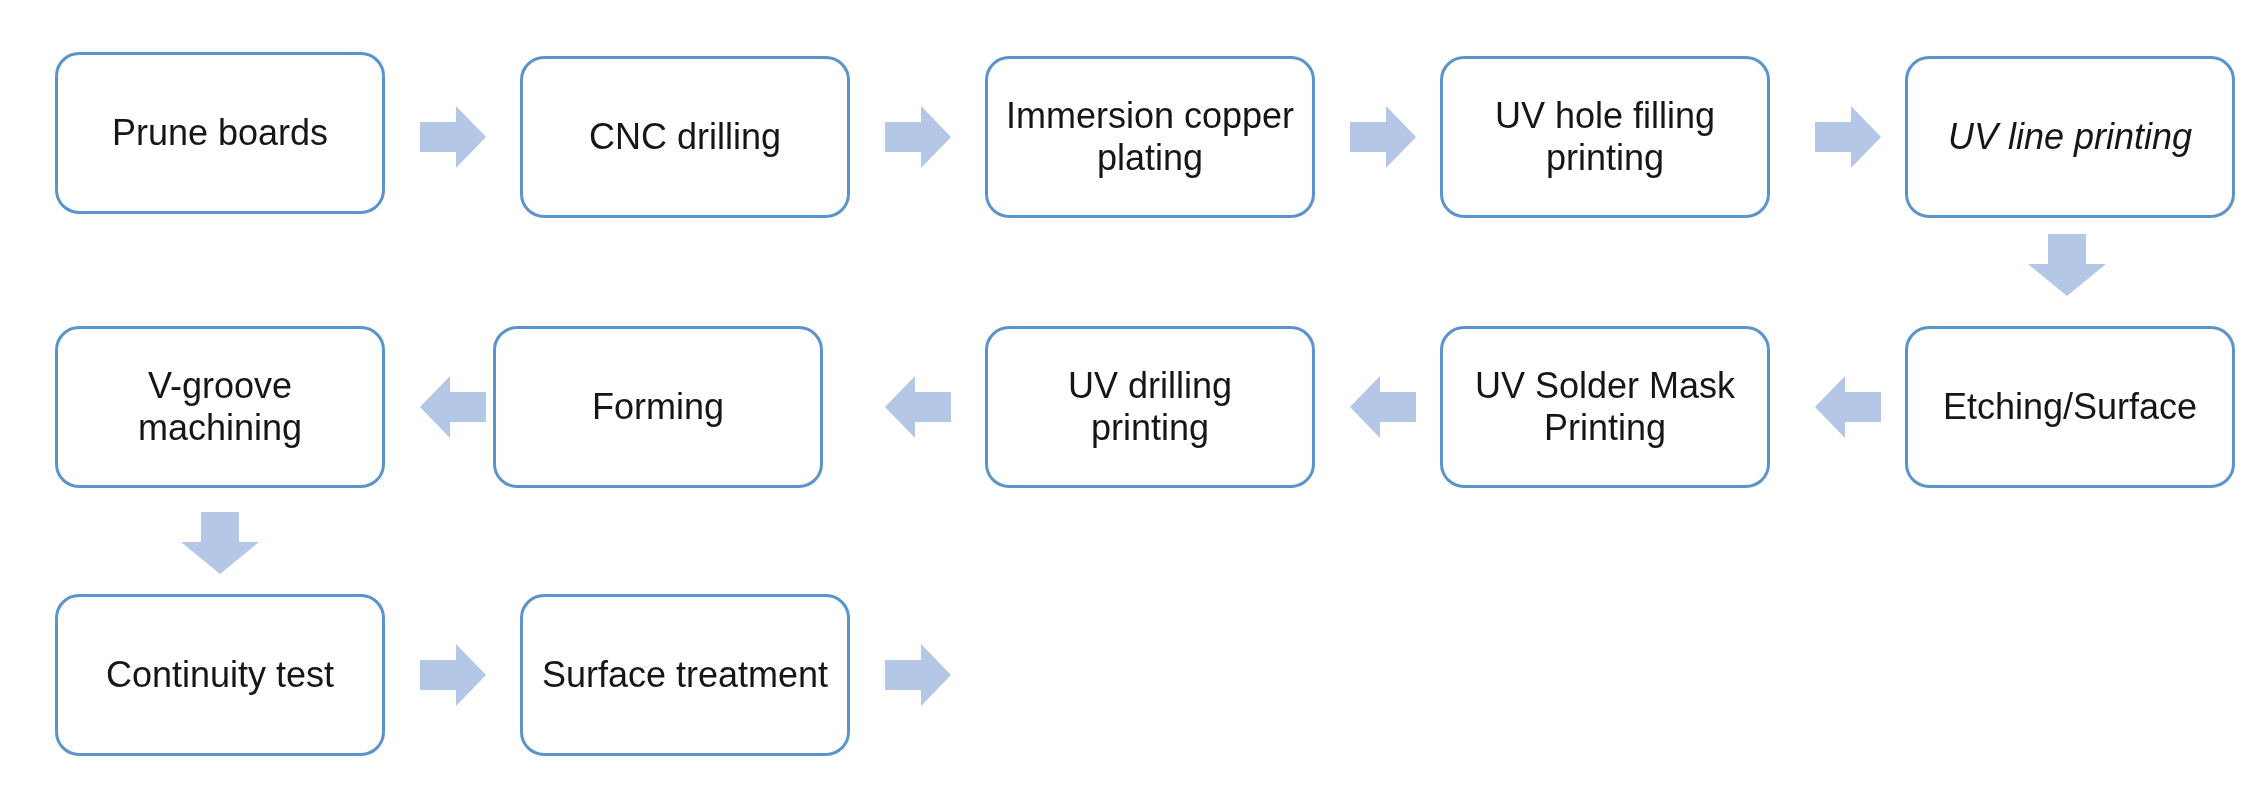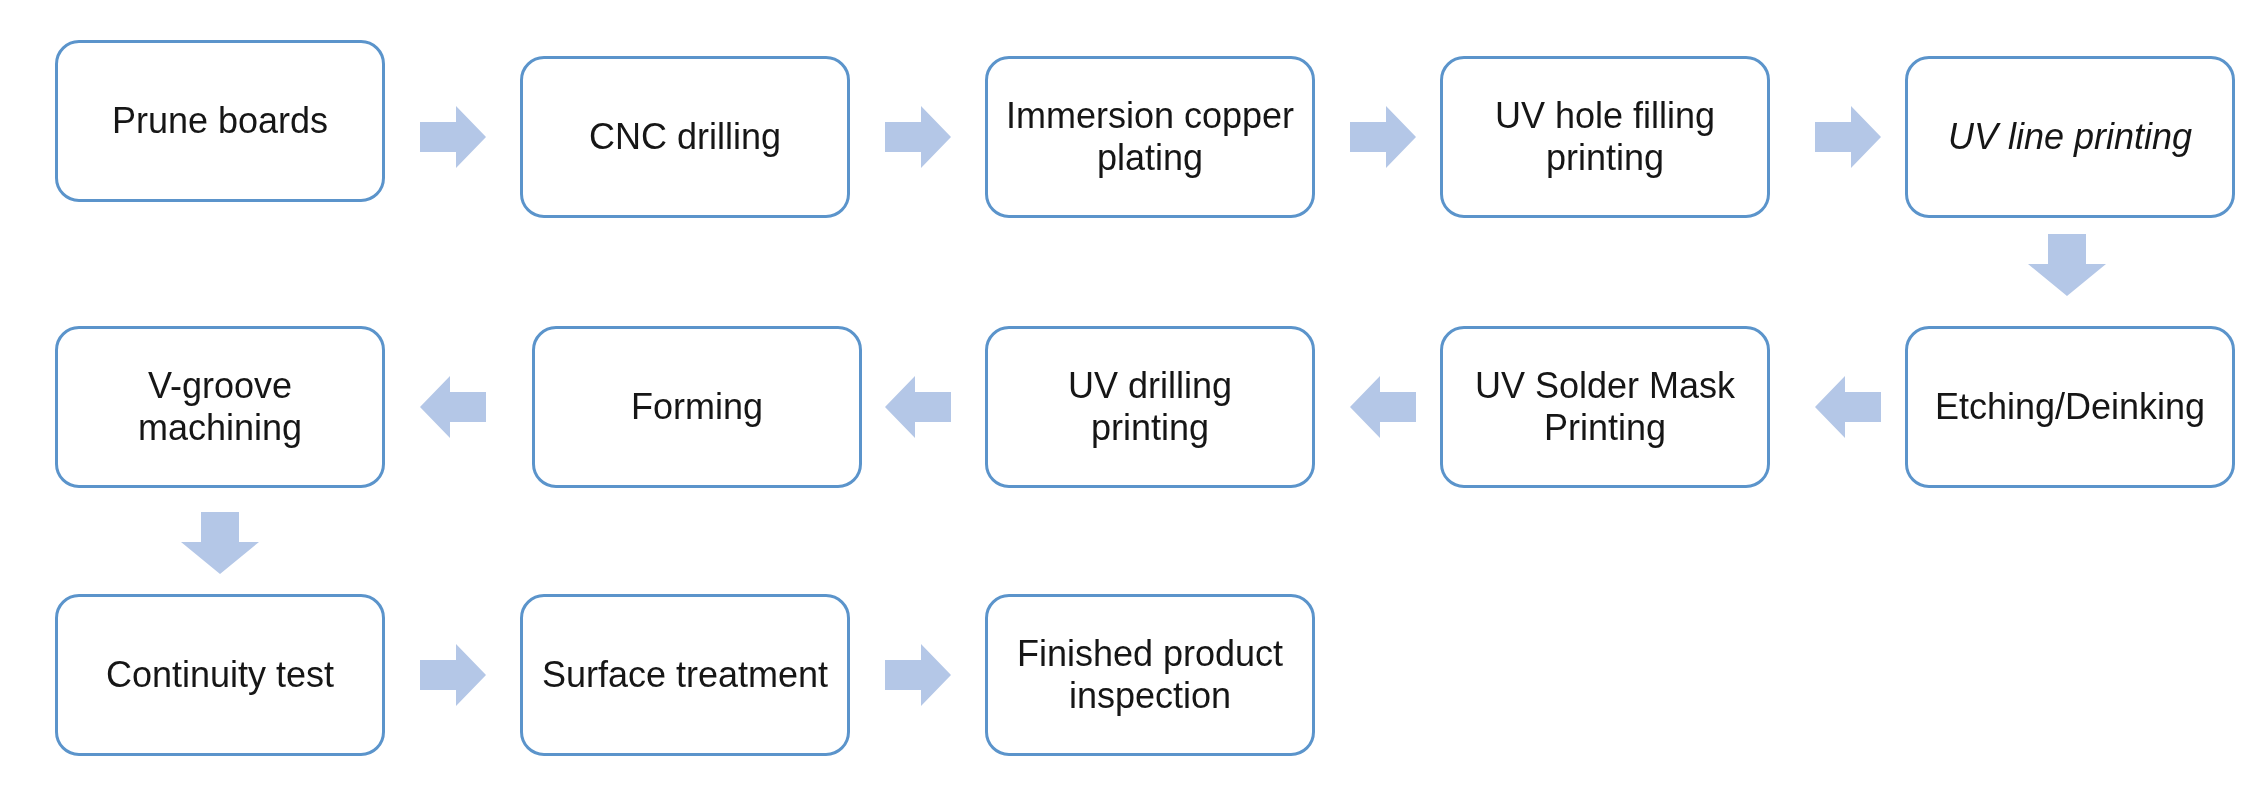--- a/index.html
+++ b/index.html
@@ -44,21 +44,21 @@
   }
   .arrow svg { display: block; width: 100%; height: 100%; }
   .arrow.h { width: 66px; height: 62px; }
   .arrow.v { width: 78px; height: 62px; }
 </style>
 </head>
 <body>
 
 <div class="canvas">
 
-  <div class="node" style="left:55px; top:40px;justify-content:center;">
+  <div class="node" style="left:55px; top:52px;justify-content:center;">
     <span class="node-label">Prune boards</span>
   </div>
   <div class="arrow h" style="left:420px; top:106px;">
     <svg viewBox="0 0 66 62">
         <polygon points="0,16 36,16 36,0 66,31 36,62 36,46 0,46" fill="currentColor"></polygon>
       </svg>
   </div>
   <div class="node" style="left:520px; top:56px;">
     <span class="node-label">CNC drilling</span>
   </div>
@@ -87,21 +87,21 @@
     <span class="node-label">UV line printing</span>
   </div>
 
   <div class="arrow v" style="left:2028px; top:234px;">
     <svg viewBox="0 0 78 62">
         <polygon points="20,0 58,0 58,30 78,30 39,62 0,30 20,30" fill="currentColor"></polygon>
       </svg>
   </div>
 
   <div class="node" style="left:1905px; top:326px;">
-    <span class="node-label">Etching/Deinking</span>
+    <span class="node-label">Etching/Surface</span>
   </div>
   <div class="arrow h" style="left:1815px; top:376px;">
     <svg viewBox="0 0 66 62">
         <polygon points="66,16 30,16 30,0 0,31 30,62 30,46 66,46" fill="currentColor"></polygon>
       </svg>
   </div>
   <div class="node" style="left:1440px; top:326px;">
     <span class="node-label">UV Solder Mask Printing</span>
   </div>
   <div class="arrow h" style="left:1350px; top:376px;">
@@ -110,21 +110,21 @@
       </svg>
   </div>
   <div class="node" style="left:985px; top:326px;">
     <span class="node-label">UV drilling printing</span>
   </div>
   <div class="arrow h" style="left:885px; top:376px;">
     <svg viewBox="0 0 66 62">
         <polygon points="66,16 30,16 30,0 0,31 30,62 30,46 66,46" fill="currentColor"></polygon>
       </svg>
   </div>
-  <div class="node" style="left:532px; top:326px;">
+  <div class="node" style="left:493px; top:326px;">
     <span class="node-label">Forming</span>
   </div>
   <div class="arrow h" style="left:420px; top:376px;">
     <svg viewBox="0 0 66 62">
         <polygon points="66,16 30,16 30,0 0,31 30,62 30,46 66,46" fill="currentColor"></polygon>
       </svg>
   </div>
   <div class="node" style="left:55px; top:326px;justify-content:flex-end;">
     <span class="node-label">V-groove machining</span>
   </div>
@@ -144,17 +144,14 @@
       </svg>
   </div>
   <div class="node" style="left:520px; top:594px;">
     <span class="node-label">Surface treatment</span>
   </div>
   <div class="arrow h" style="left:885px; top:644px;">
     <svg viewBox="0 0 66 62">
         <polygon points="0,16 36,16 36,0 66,31 36,62 36,46 0,46" fill="currentColor"></polygon>
       </svg>
   </div>
-  <div class="node" style="left:985px; top:594px;">
-    <span class="node-label">Finished product inspection</span>
-  </div>
 
 </div>
 
 </body></html>

